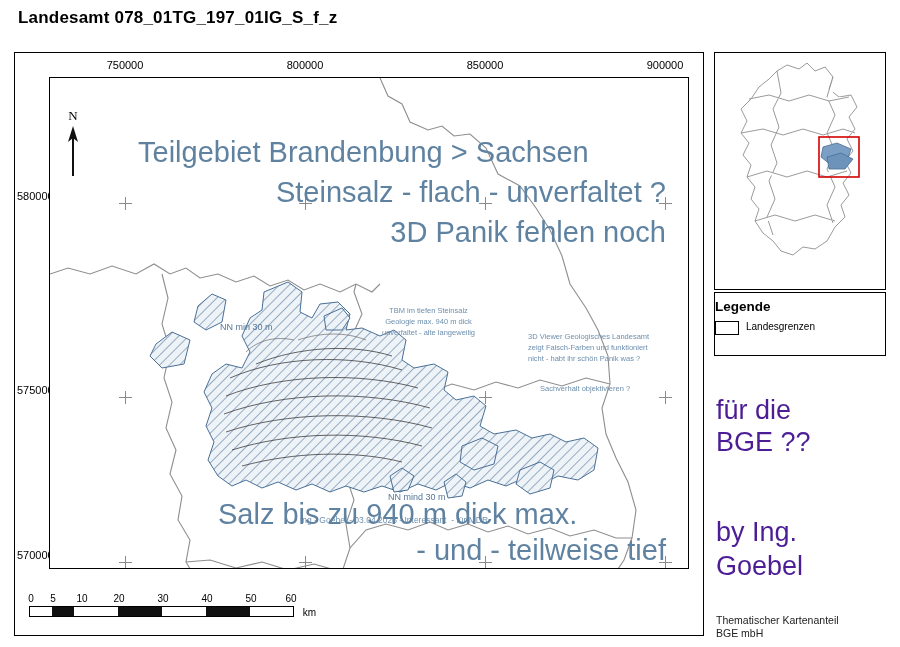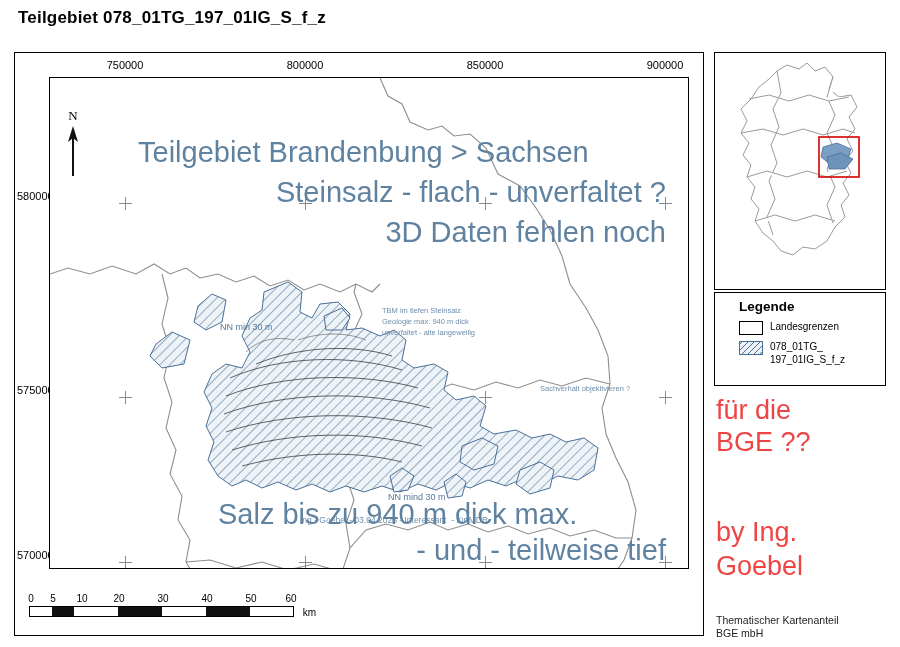--- a/index.html
+++ b/index.html
@@ -153,25 +153,25 @@
     border: 1.5px solid #000;
     box-sizing: border-box;
     background: #fff;
     overflow: hidden;
   }
   .legend {
     position: absolute;
     left: 714px;
     top: 292px;
     width: 172px;
-    height: 94px;
+    height: 64px;
     border: 1.5px solid #000;
     box-sizing: border-box;
     background: #fff;
-    padding: 6px 24px;
+    padding: 6px 0;
   }
   .legend-title {
     font-size: 13.5px;
     font-weight: bold;
     color: #000;
     margin-bottom: 7px;
   }
   .legend-row {
     display: flex;
     align-items: flex-start;
@@ -191,37 +191,37 @@
     background-color: #eef2f7;
   }
   .legend-label {
     font-size: 10px;
     color: #000;
     line-height: 1.25;
   }
   .right-text {
     position: absolute;
     left: 716px;
-    color: #ef4444;
+    color: #4c1d95;
     font-size: 27px;
     line-height: 1.08;
   }
   .credit {
     position: absolute;
     left: 716px;
     bottom: 6px;
     font-size: 10.5px;
     color: #222;
     line-height: 1.3;
   }
 </style>
 </head>
 <body>
 
-<div class="page-title">Teilgebiet 078_01TG_197_01IG_S_f_z</div>
+<div class="page-title">Landesamt 078_01TG_197_01IG_S_f_z</div>
 
 <div class="map-frame">
 
   <div class="xlab" style="left:110px;">750000</div>
   <div class="xlab" style="left:290px;">800000</div>
   <div class="xlab" style="left:470px;">850000</div>
   <div class="xlab" style="left:650px;">900000</div>
 
   <div class="ylab" style="top:143px;">5800000</div>
   <div class="ylab" style="top:337px;">5750000</div>
@@ -304,29 +304,32 @@
         <path d="M 206 286 C 250 268, 304 266, 342 278"></path>
       </g>
       <g fill="none" stroke="#6a6a6a" stroke-width="0.7">
         <path d="M 196 274 C 208 262, 226 258, 244 262"></path>
         <path d="M 248 262 C 272 254, 296 254, 316 262"></path>
       </g>
     </svg>
 
     <div class="ov ov-mid" style="left:170px; top:244px;">NN min 30 m</div>
     <div class="ov ov-mid" style="left:338px; top:414px;">NN mind 30 m</div>
-    <div class="ov ov-small" style="left:332px; top:228px;">TBM im tiefen Steinsalz
+    <div class="ov ov-small" style="left:332px; top:228px;text-align:center;">TBM im tiefen Steinsalz
 Geologie max. 940 m dick
 unverfaltet - alte langeweilig</div>
+    <div class="ov ov-small" style="left:478px; top:254px;">3D Viewer Geologisches Landesamt
+zeigt Falsch-Farben und funktioniert
+nicht - habt ihr schön Panik was ?</div>
     <div class="ov ov-small" style="left:490px; top:306px;">Sachverhalt objektivieren ?</div>
     <div class="ov ov-small" style="left:250px; top:436px; font-size:8.5px;">Ing.- Goebel - 03.04.2026 - Interessant  - für MDR</div>
 
     <div class="ov ov-big" style="left:88px; top:58px;">Teilgebiet Brandenbung &gt; Sachsen</div>
     <div class="ov ov-big" style="right:22px; top:98px;">Steinsalz - flach - unverfaltet ?</div>
-    <div class="ov ov-big" style="right:22px; top:138px;">3D Daten fehlen noch</div>
+    <div class="ov ov-big" style="right:22px; top:138px;">3D Panik fehlen noch</div>
     <div class="ov ov-big" style="left:168px; top:420px;">Salz bis zu 940 m dick max.</div>
     <div class="ov ov-big" style="right:22px; top:456px;">- und - teilweise tief</div>
 
     <div class="north">
       <div class="n-letter">N</div>
       <svg width="14" height="50" viewBox="0 0 14 50">
         <polygon points="7,0 12,16 7,12 7,50 7,12 2,16" fill="#111"></polygon>
         <rect x="6" y="12" width="2" height="38" fill="#111"></rect>
       </svg>
     </div>
@@ -381,37 +384,20 @@
     <rect x="104" y="84" width="40" height="40" fill="none" stroke="#d40000" stroke-width="1.6"></rect>
   </svg>
 </div>
 
 <div class="legend">
   <div class="legend-title">Legende</div>
   <div class="legend-row">
     <div class="legend-swatch"></div>
     <div class="legend-label">Landesgrenzen</div>
   </div>
-  <div class="legend-row">
-    <div class="legend-swatch hatched">
-      <svg width="22" height="12" viewBox="0 0 22 12" style="display:block;">
-        <rect width="22" height="12" fill="#eef3f8"></rect>
-        <g stroke="#4a6f96" stroke-width="1">
-          <line x1="-10" y1="12" x2="2" y2="0"></line>
-          <line x1="-4" y1="12" x2="8" y2="0"></line>
-          <line x1="2" y1="12" x2="14" y2="0"></line>
-          <line x1="8" y1="12" x2="20" y2="0"></line>
-          <line x1="14" y1="12" x2="26" y2="0"></line>
-          <line x1="20" y1="12" x2="32" y2="0"></line>
-        </g>
-      </svg>
-    </div>
-    <div class="legend-label" style="white-space:pre-line;">078_01TG_
-197_01IG_S_f_z</div>
-  </div>
 </div>
 
 <div class="right-text" style="top:396px;">für die</div>
 <div class="right-text" style="top:428px;">BGE ??</div>
 <div class="right-text" style="top:518px;">by Ing.</div>
 <div class="right-text" style="top:552px;">Goebel</div>
 
 <div class="credit">
   <div>Thematischer Kartenanteil</div>
   <div>BGE mbH</div>

